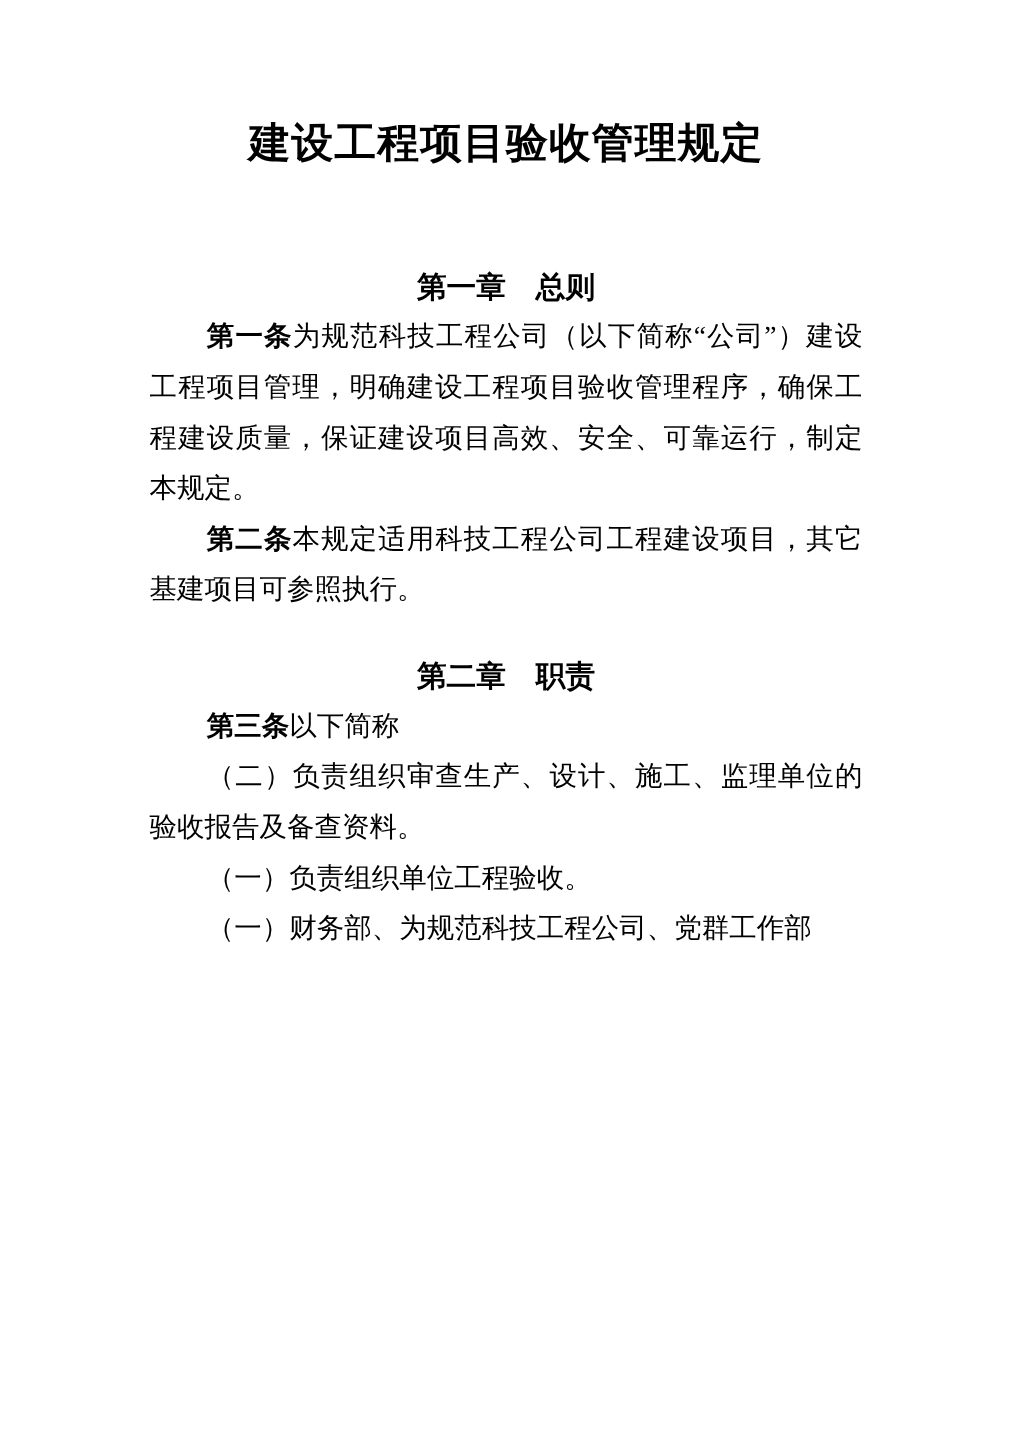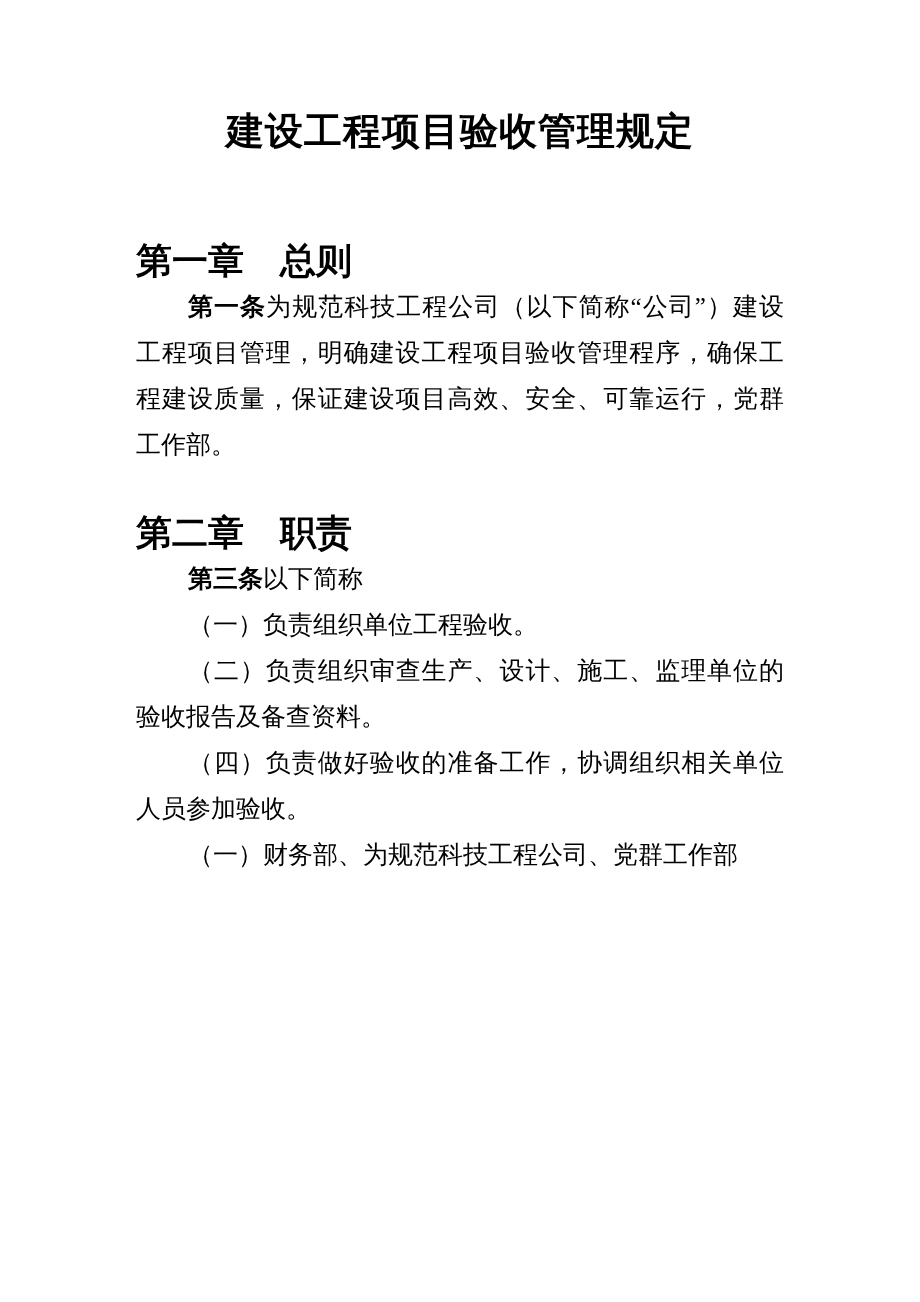--- a/index.html
+++ b/index.html
@@ -21,25 +21,26 @@
     padding-top: 100px;
     line-height: 62px;
     font-size: 38px;
     font-weight: bold;
     text-align: center;
     letter-spacing: 1px;
   }
   .chapter-heading {
     margin: 76px 136px 0 136px;
     line-height: 46px;
-    font-size: 36px;
+    font-size: 27px;
     font-weight: bold;
+    text-align: center;
   }
   .chapter-heading.second {
-    margin-top: 42px;
+    margin-top: 32px;
   }
   .para {
     margin: 0 136px;
     font-size: 25px;
     line-height: 46px;
     text-align: justify;
     text-justify: inter-character;
     text-indent: 52px;
     word-break: break-all;
   }
@@ -52,31 +53,31 @@
 </style>
 </head>
 <body>
 
 <div class="page">
 
   <h1 class="doc-title">建设工程项目验收管理规定</h1>
 
   <h2 class="chapter-heading">第一章　总则</h2>
 
-  <p class="para"><span class="art-label gap">第一条</span><span>为规范科技工程公司（以下简称“公司”）建设工程项目管理，明确建设工程项目验收管理程序，确保工程建设质量，保证建设项目高效、安全、可靠运行，党群工作部。</span></p>
+  <p class="para"><span class="art-label gap">第一条</span><span>为规范科技工程公司（以下简称“公司”）建设工程项目管理，明确建设工程项目验收管理程序，确保工程建设质量，保证建设项目高效、安全、可靠运行，制定本规定。</span></p>
 
+  <p class="para"><span class="art-label gap">第二条</span><span>本规定适用科技工程公司工程建设项目，其它基建项目可参照执行。</span></p>
 
   <h2 class="chapter-heading second">第二章　职责</h2>
 
   <p class="para"><span class="art-label">第三条</span><span>以下简称</span></p>
 
+  <p class="para">（二）负责组织审查生产、设计、施工、监理单位的验收报告及备查资料。</p>
+
   <p class="para">（一）负责组织单位工程验收。</p>
 
-  <p class="para">（二）负责组织审查生产、设计、施工、监理单位的验收报告及备查资料。</p>
 
-
-  <p class="para">（四）负责做好验收的准备工作，协调组织相关单位人员参加验收。</p>
 
 
 
   <p class="para">（一）财务部、为规范科技工程公司、党群工作部</p>
 
 </div>
 
 </body></html>

